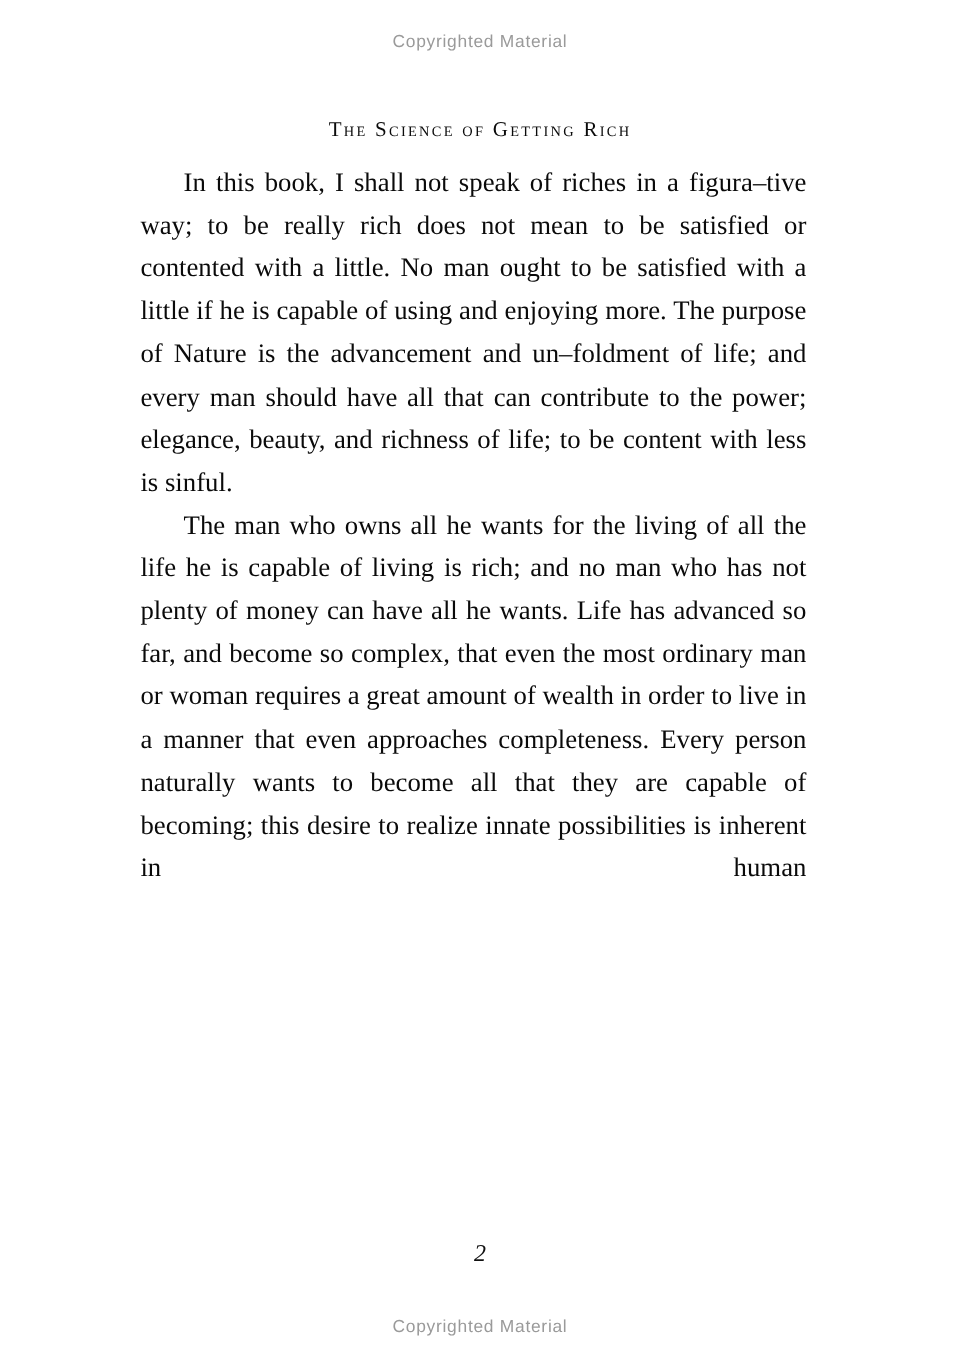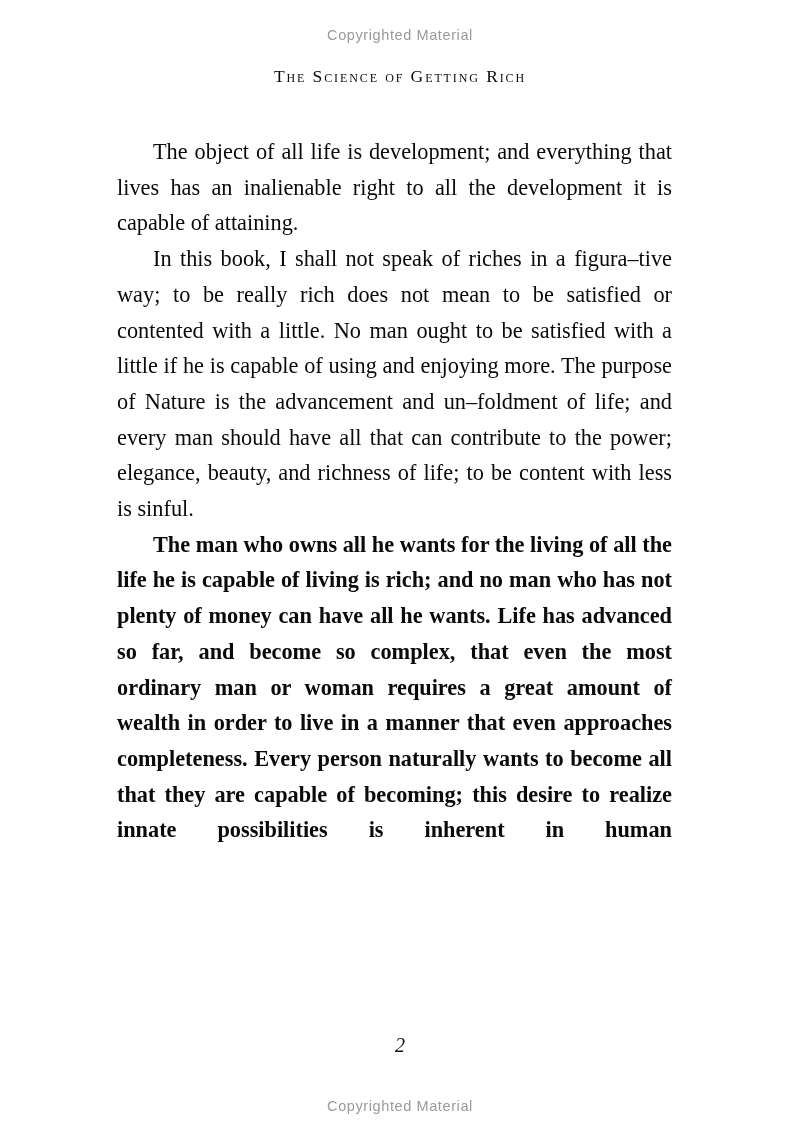--- a/index.html
+++ b/index.html
@@ -35,21 +35,21 @@
     white-space: nowrap;
     user-select: none;
   }
   .watermark-top { top: 27px; }
   .watermark-bottom { top: 1098px; }
 
   
   .running-head {
     position: absolute;
     left: 0;
-    top: 66px;
+    top: 97px;
     width: 800px;
     text-align: center;
     font-family: "Liberation Serif", "DejaVu Serif", serif;
     font-size: 17.5px;
     font-variant: small-caps;
     letter-spacing: 1.9px;
     color: #0b0b0b;
     white-space: nowrap;
   }
 
@@ -66,21 +66,20 @@
     text-align: justify;
     text-justify: inter-word;
     font-size: 22.3px;
     line-height: 35.7px;
     text-indent: 36px;
     color: #0a0a0a;
     hyphens: none;
   }
   .para:last-child {
     text-align: justify;
-    font-weight: bold;
   }
   
   .para.continues::after {
     content: "";
     display: inline-block;
     width: 100%;
   }
 
   
   .folio {
@@ -97,21 +96,20 @@
 </head>
 <body>
 
 <div class="page">
 
   <div class="watermark watermark-top">Copyrighted Material</div>
 
   <div class="running-head">The Science of Getting Rich</div>
 
   <div class="text-block">
-    <p class="para">The object of all life is development; and everything that lives has an inalienable right to all the development it is capable of attaining.</p>
     <p class="para">In this book, I shall not speak of riches in a figura–tive way; to be really rich does not mean to be satisfied or contented with a little. No man ought to be satisfied with a little if he is capable of using and enjoying more. The purpose of Nature is the advancement and un–foldment of life; and every man should have all that can contribute to the power; elegance, beauty, and richness of life; to be content with less is sinful.</p>
     <p class="para continues">The man who owns all he wants for the living of all the life he is capable of living is rich; and no man who has not plenty of money can have all he wants. Life has advanced so far, and become so complex, that even the most ordinary man or woman requires a great amount of wealth in order to live in a manner that even approaches completeness. Every person naturally wants to become all that they are capable of becoming; this desire to realize innate possibilities is inherent in human</p>
   </div>
 
   <div class="folio">2</div>
 
   <div class="watermark watermark-bottom">Copyrighted Material</div>
 
 </div>
 

